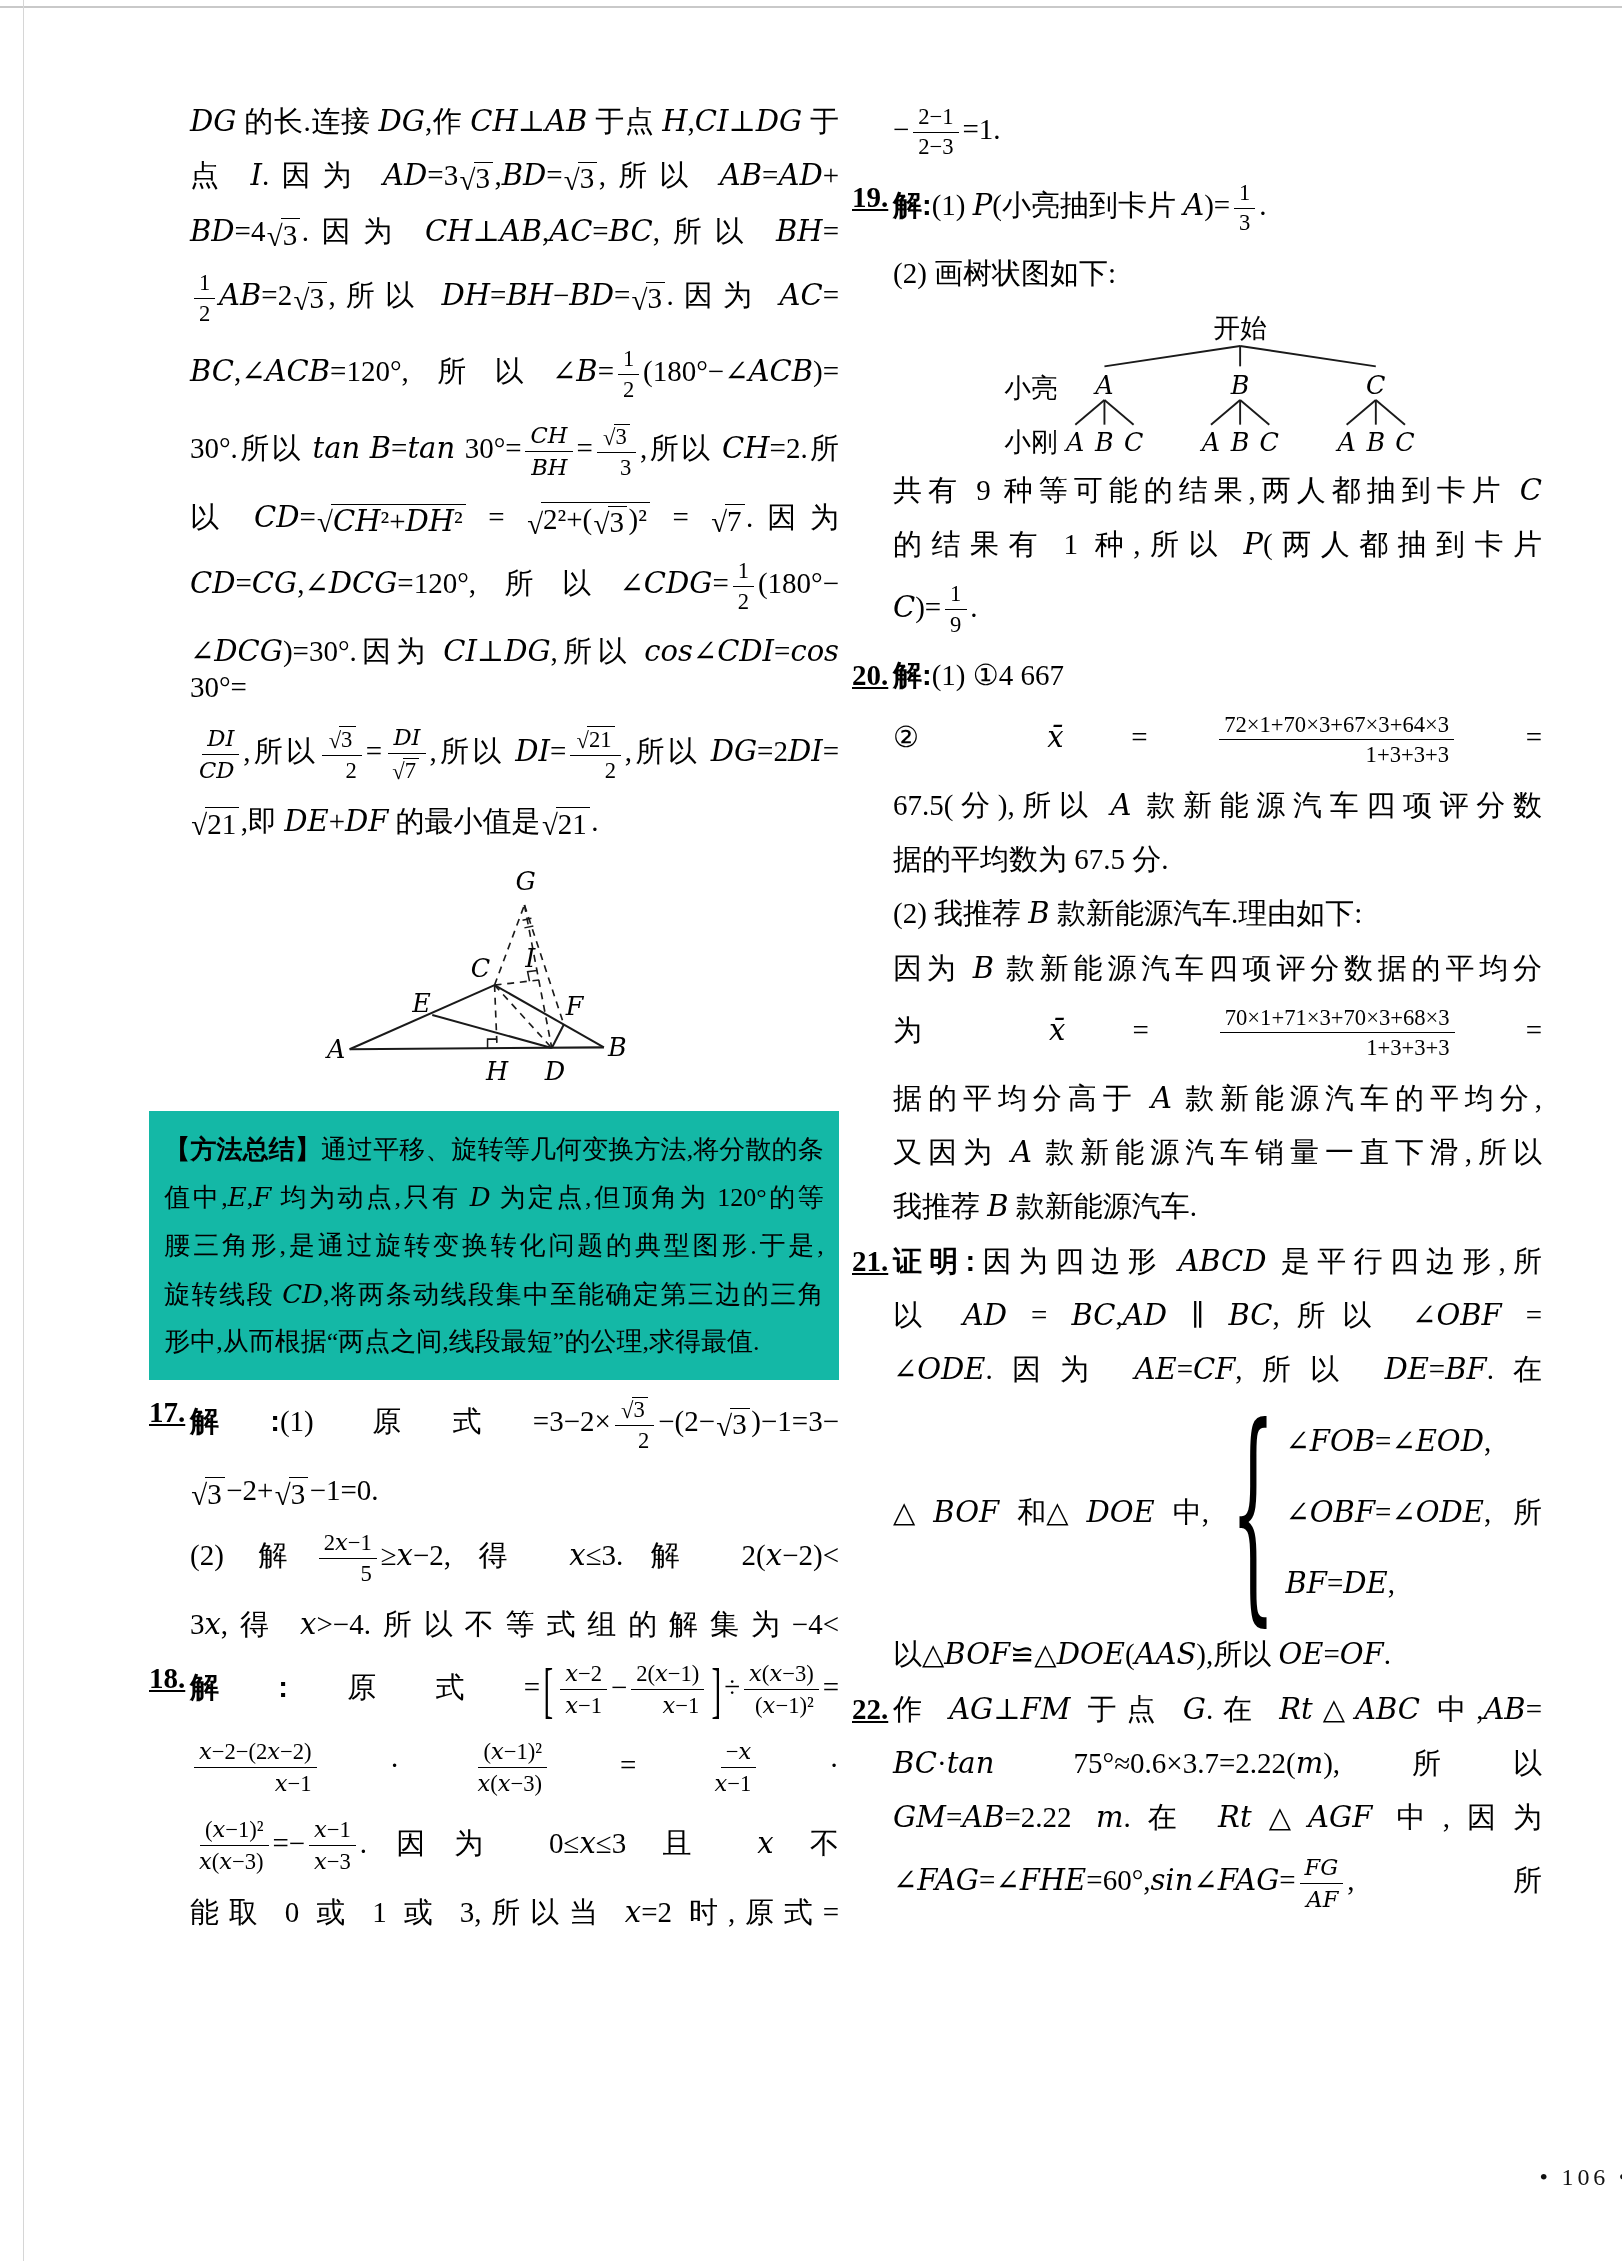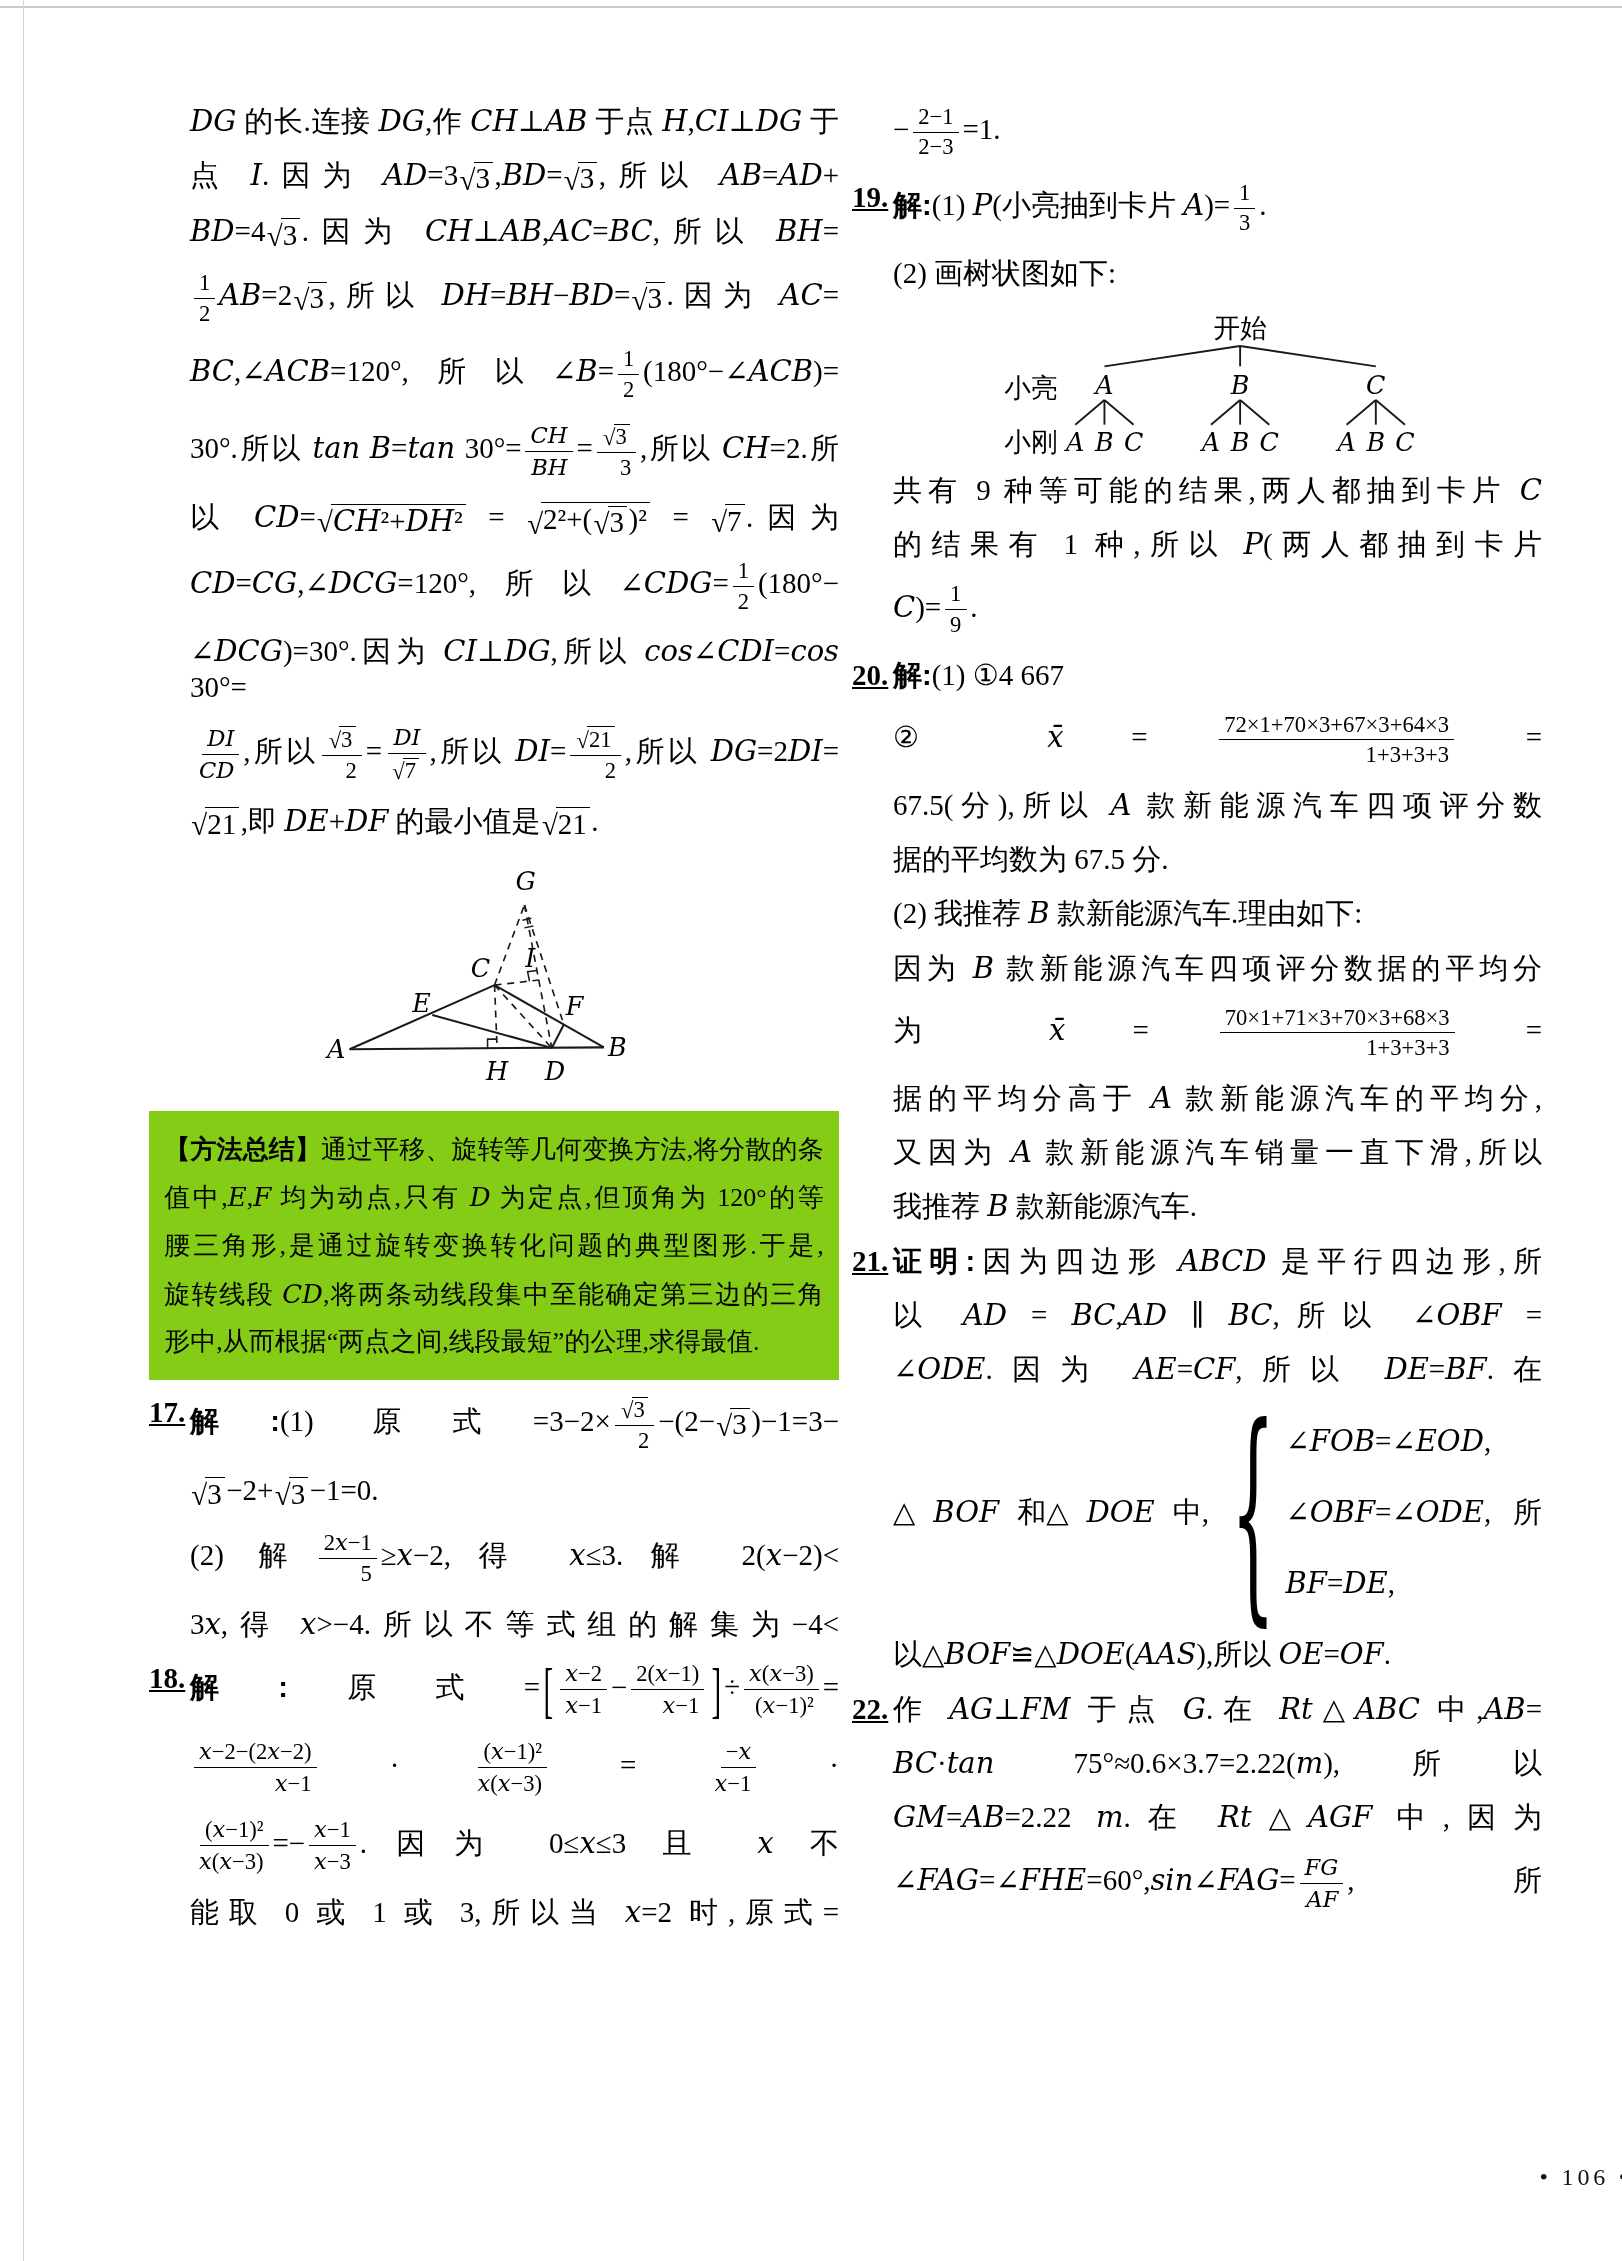--- a/index.html
+++ b/index.html
@@ -36,21 +36,21 @@
   .caseline{display:flex;align-items:center;justify-content:space-between;text-align:left;}
   .cases{display:inline-flex;align-items:center;margin:0 3.8px;}
   .cbrace{display:inline-block;font-size:70px;line-height:1;transform:scaleY(3.3);
           transform-origin:50% 50%;margin-right:10.2px;font-family:"DejaVu Serif",serif;}
   .crow{min-height:71px;display:flex;align-items:center;}
   
   .item{display:flex;align-items:flex-start;}
   .num{flex:none;width:41px;font-weight:700;font-size:29px;line-height:1.25;padding:9px 0;text-decoration:underline;}
   .body{flex:1;min-width:0;}
   
-  .mbox{background:#84cc16;padding:14px 15.3px;margin:10.2px 0 5.1px 0;}
+  .mbox{background:#14b8a6;padding:14px 15.3px;margin:10.2px 0 5.1px 0;}
   .mbox .line{font-size:26px;padding:7.6px 0;}
   
   .fig{display:block;}
   #fig-geo{margin:9px 0 2.5px 172px;}
   #fig-tree{margin:7.6px 0 6.4px 145px;}
   svg text{font-size:38px;}
   svg .lbl{font-family:"DejaVu Serif","Liberation Serif",serif;font-style:italic;font-size:40px;}
   svg .cjk{font-family:"Liberation Serif","DejaVu Serif",serif;font-style:normal;font-size:42px;}
   .footer{position:absolute;left:8px;top:2164px;width:100%;text-align:right;
           font-size:24px;letter-spacing:3.8px;color:#111;}

